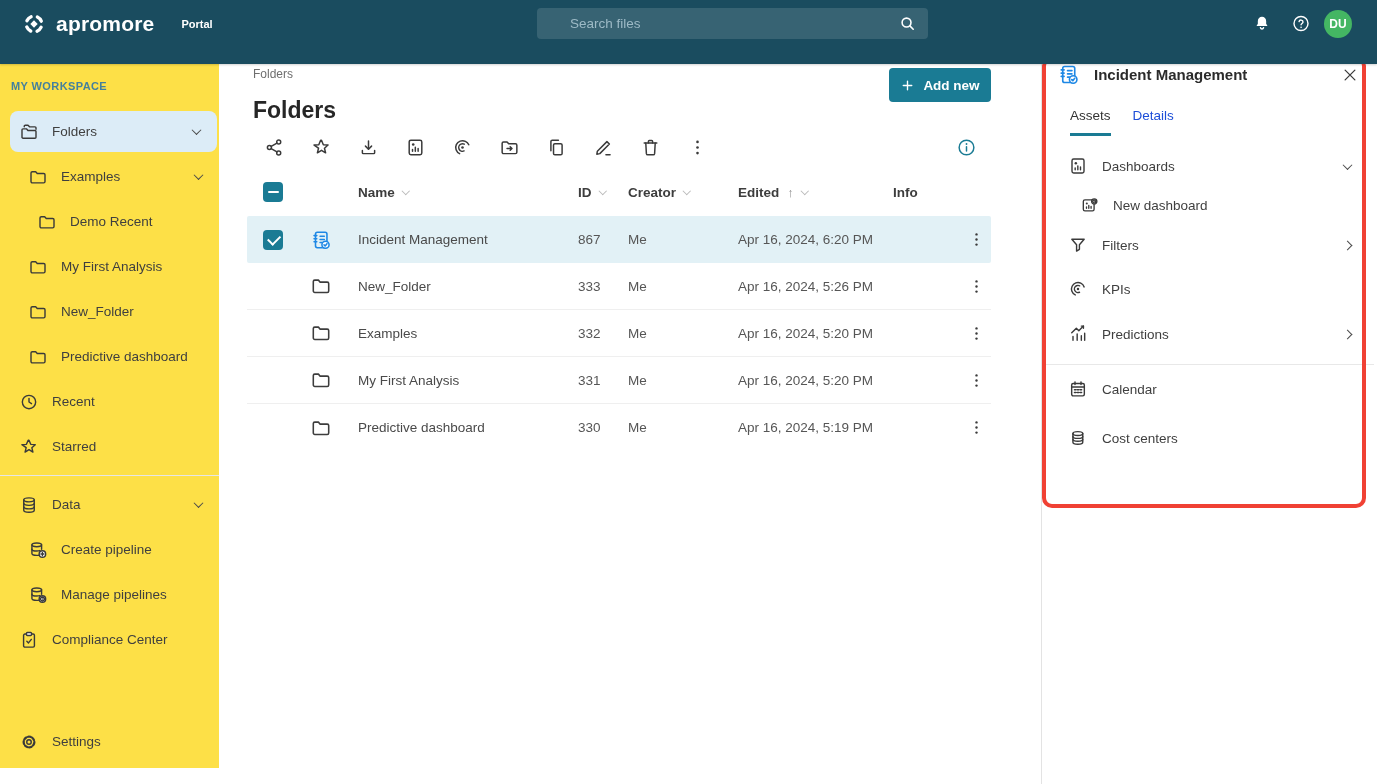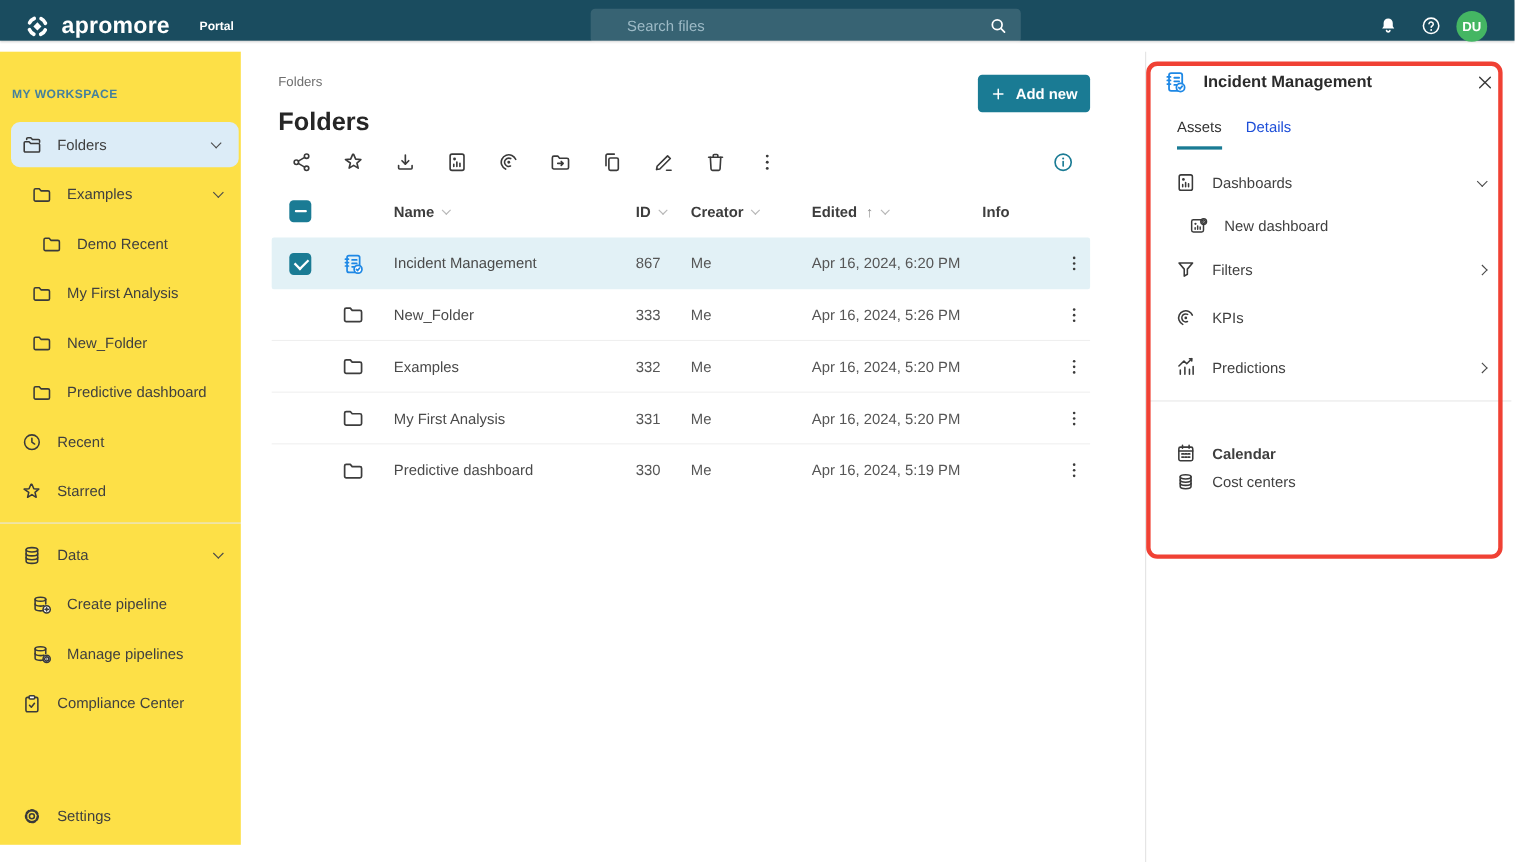--- a/index.html
+++ b/index.html
@@ -6,21 +6,21 @@
   html,body { margin:0; padding:0; }
   body {
     width:1377px; height:784px; overflow:hidden; position:relative;
     font-family:"Liberation Sans", sans-serif; background:#fff; color:#3f3f3f;
   }
   
   svg.icn { fill:none; stroke:currentColor; stroke-width:1.7; stroke-linecap:round; stroke-linejoin:round; display:block; }
   button { font-family:inherit; }
 
   
-  .topbar { position:absolute; left:0; top:0; width:100%; height:37px; background:#1a4c5f; z-index:6; box-shadow:0 1px 2px rgba(0,0,0,.18); }
+  .topbar { position:absolute; left:0; top:0; width:100%; height:64px; background:#1a4c5f; z-index:6; box-shadow:0 1px 2px rgba(0,0,0,.18); }
   .brand { position:absolute; left:21px; top:0; height:47px; display:flex; align-items:center; color:#fff; cursor:pointer; }
   .brand .logo { width:26px; height:26px; }
   .brand-name { font-size:21px; font-weight:700; margin-left:9px; letter-spacing:.2px; }
   .product-name { font-size:11px; font-weight:700; margin-left:27px; }
   .searchbox { position:absolute; left:537px; top:8px; width:391px; height:31px; background:rgba(255,255,255,.13); border-radius:4px; display:flex; align-items:center; }
   .searchbox input { flex:1; min-width:0; background:transparent; border:0; outline:none; color:#eaf2f5; font-size:13.5px; padding:0 0 0 33px; }
   .searchbox input::placeholder { color:#9dbac6; }
   .search-btn { width:42px; height:31px; background:none; border:0; color:#fff; display:flex; align-items:center; justify-content:center; cursor:pointer; }
   .search-btn svg { width:19px; height:19px; stroke-width:2; }
   .top-actions { position:absolute; right:25px; top:0; height:47px; display:flex; align-items:center; gap:7px; }
@@ -640,21 +640,21 @@
     <span class="lbl">KPIs</span>
   </div>
   <div class="pitem" style="top:267px;">
     <svg class="icn">
         <use href="#icon-predictions"></use>
       </svg>
     <span class="lbl">Predictions</span>
     <span class="chev right"></span>
   </div>
   <div class="pdiv"></div>
-  <div class="pitem" style="top:345px;font-weight:bold;">
+  <div class="pitem" style="top:322px;">
     <svg class="icn">
         <use href="#icon-calendar"></use>
       </svg>
     <span class="lbl">Calendar</span>
   </div>
   <div class="pitem" style="top:371px;">
     <svg class="icn">
         <use href="#icon-coins"></use>
       </svg>
     <span class="lbl">Cost centers</span>

